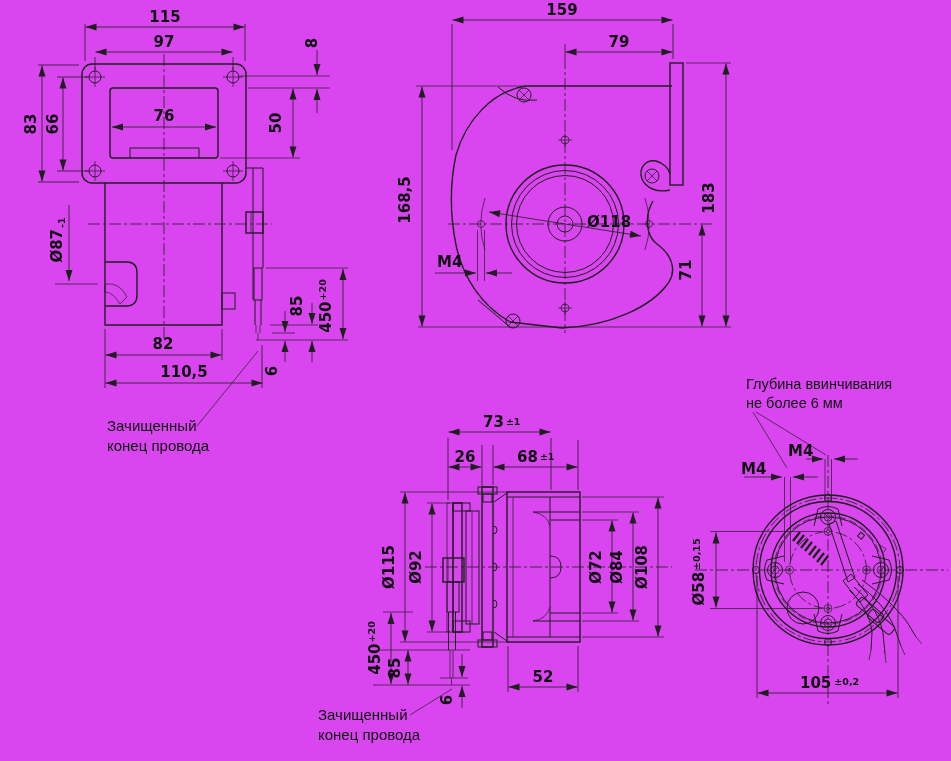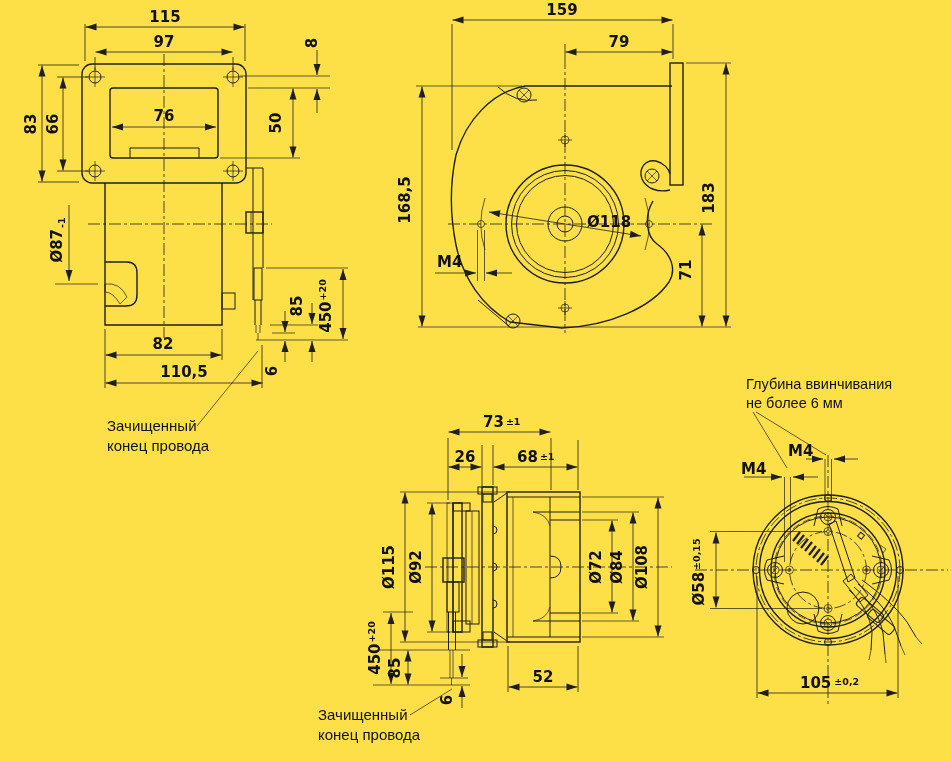--- a/index.html
+++ b/index.html
@@ -1,16 +1,16 @@
 <!DOCTYPE html>
 <html><head>
 <meta charset="utf-8">
 <style>
   html,body{margin:0;padding:0;background:#fff;}
-  #stage{width:951px;height:761px;background:#fde047;position:relative;font-family:"DejaVu Sans",sans-serif;}
+  #stage{width:951px;height:761px;background:#d946ef;position:relative;font-family:"DejaVu Sans",sans-serif;}
   svg{display:block;}
   .ln line,.ln path,.ln rect,.ln circle{stroke:#1f1f1f;fill:none;}
   .thick{stroke-width:1.4px;}
   .mid{stroke-width:1px;}
   .thin{stroke-width:0.7px;}
   .dim{stroke-width:0.8px;}
   .cl{stroke-width:0.8px;stroke-dasharray:12 3 3 3;}
   .dsh{stroke-width:0.7px;stroke-dasharray:8 4;}
   text{fill:#111;stroke:none;}
   .dtx{font:bold 15px "DejaVu Sans",sans-serif;}

